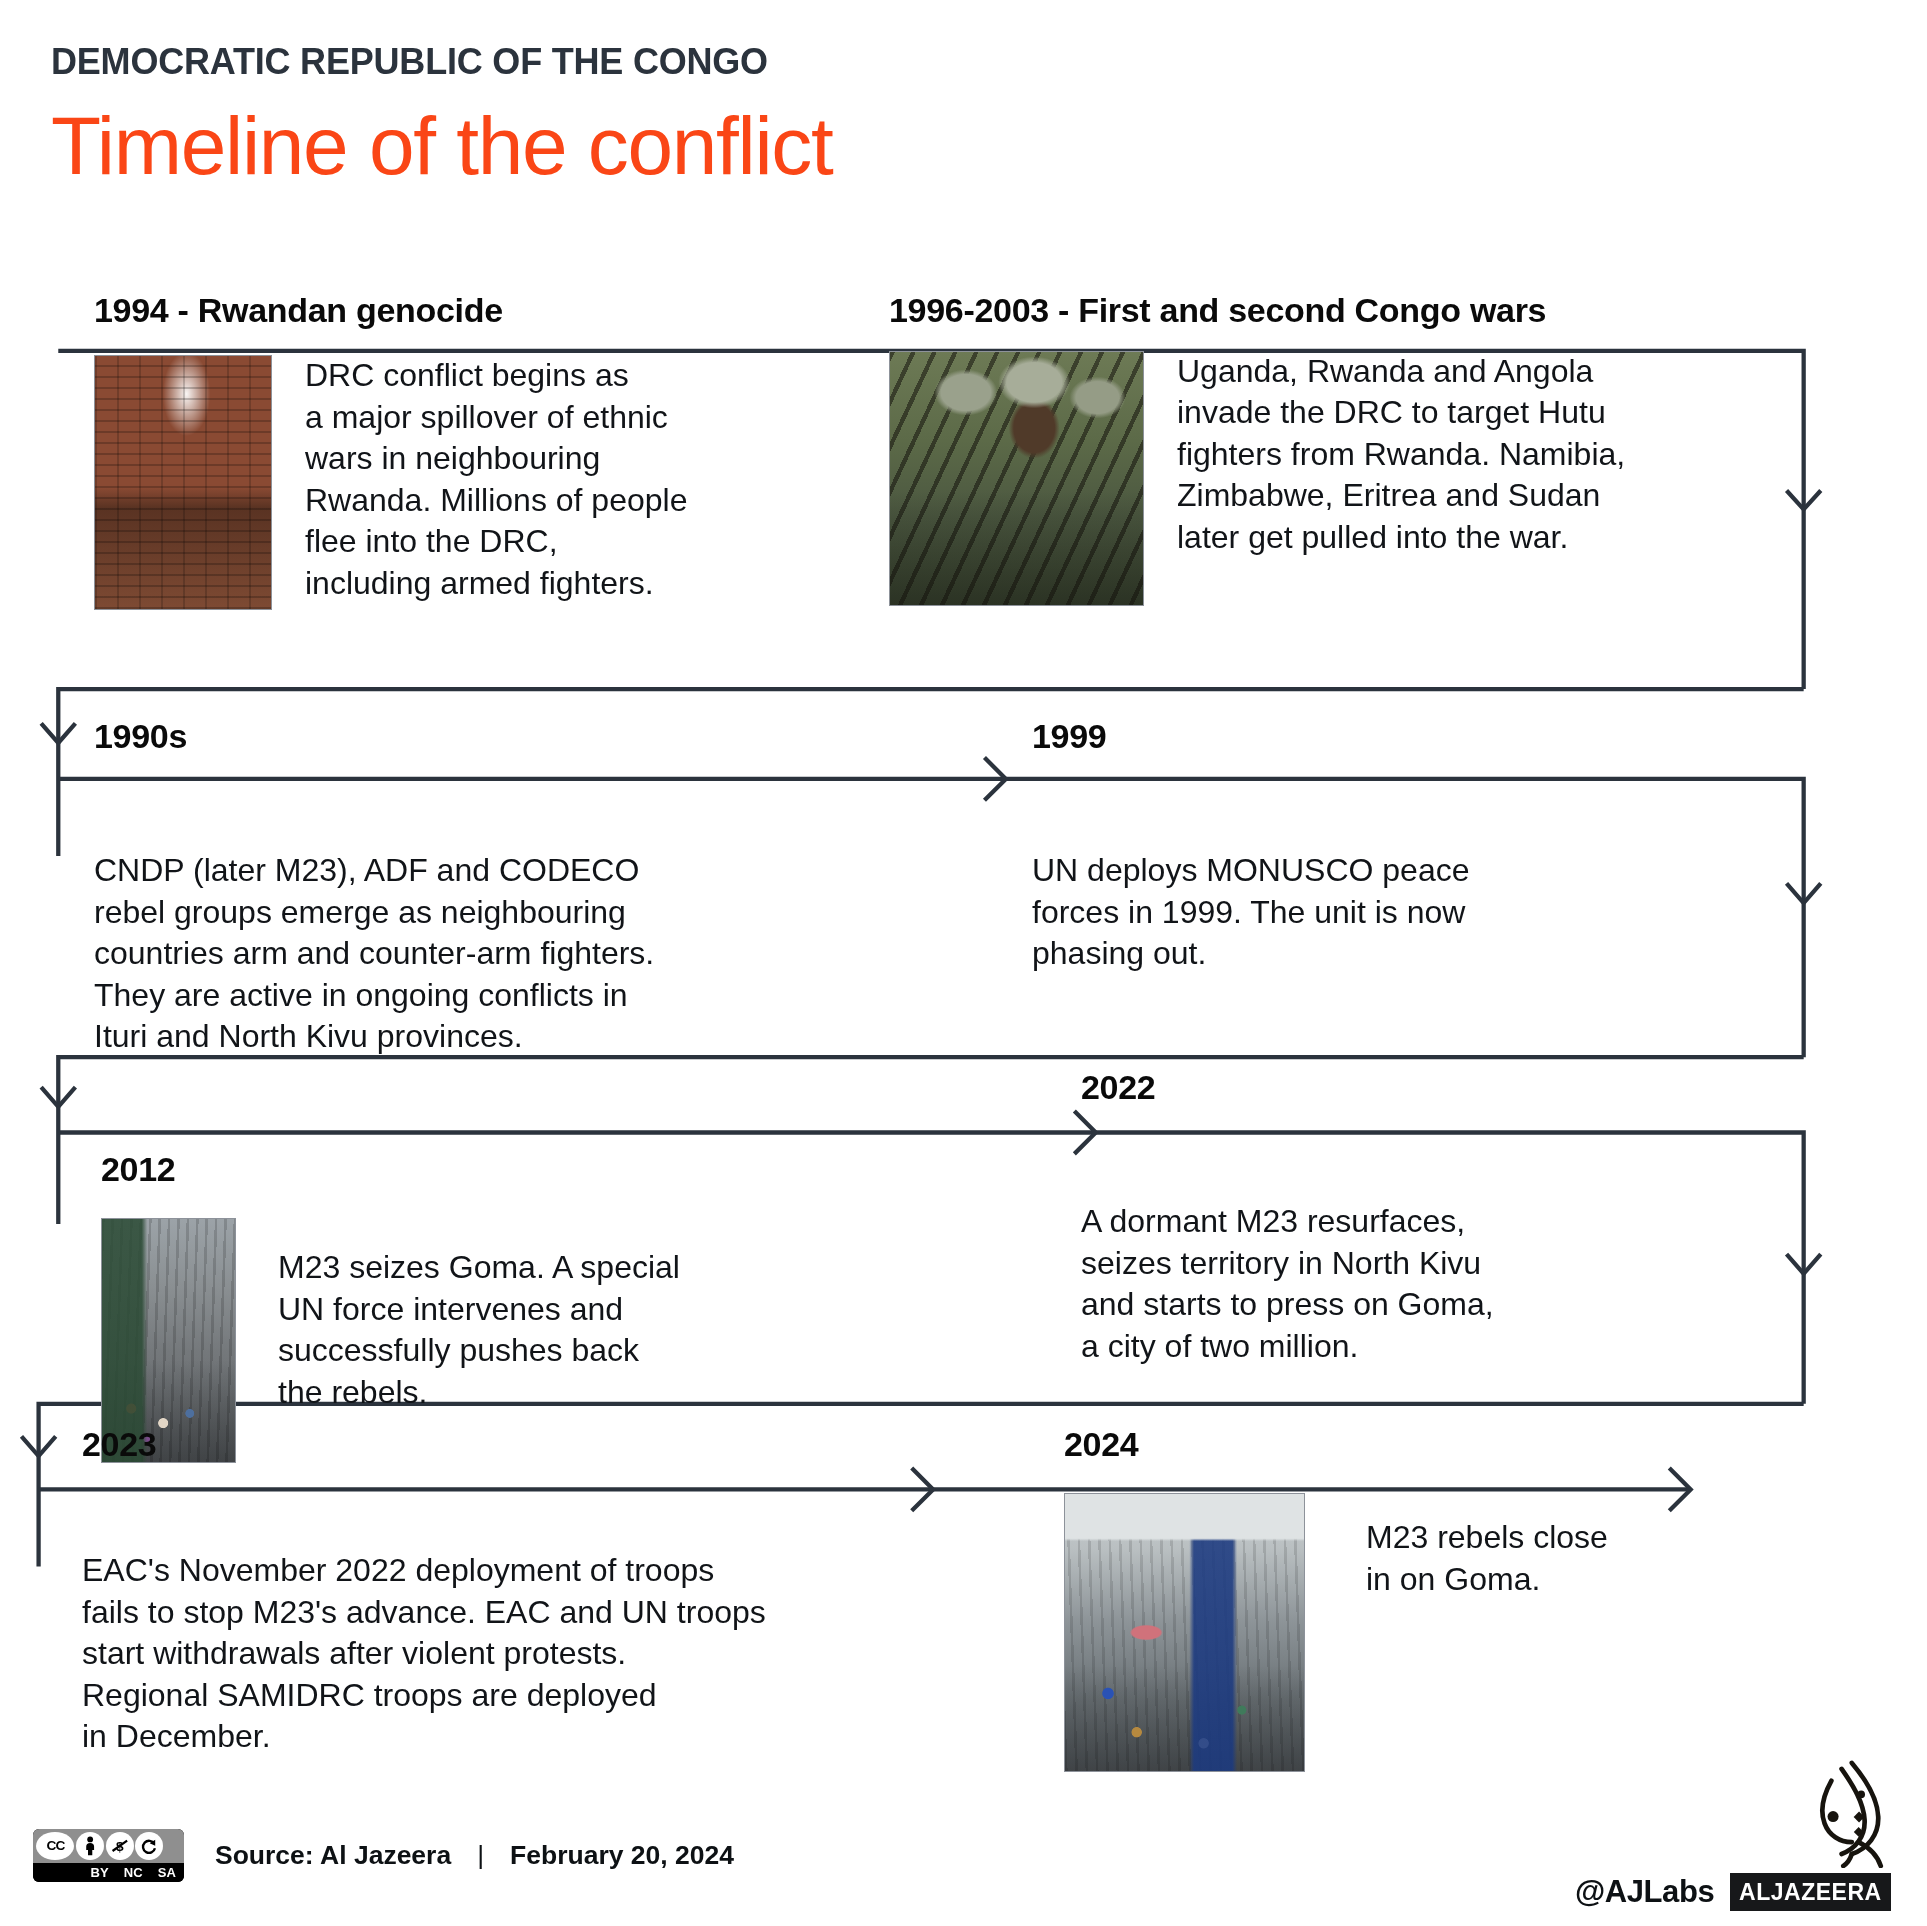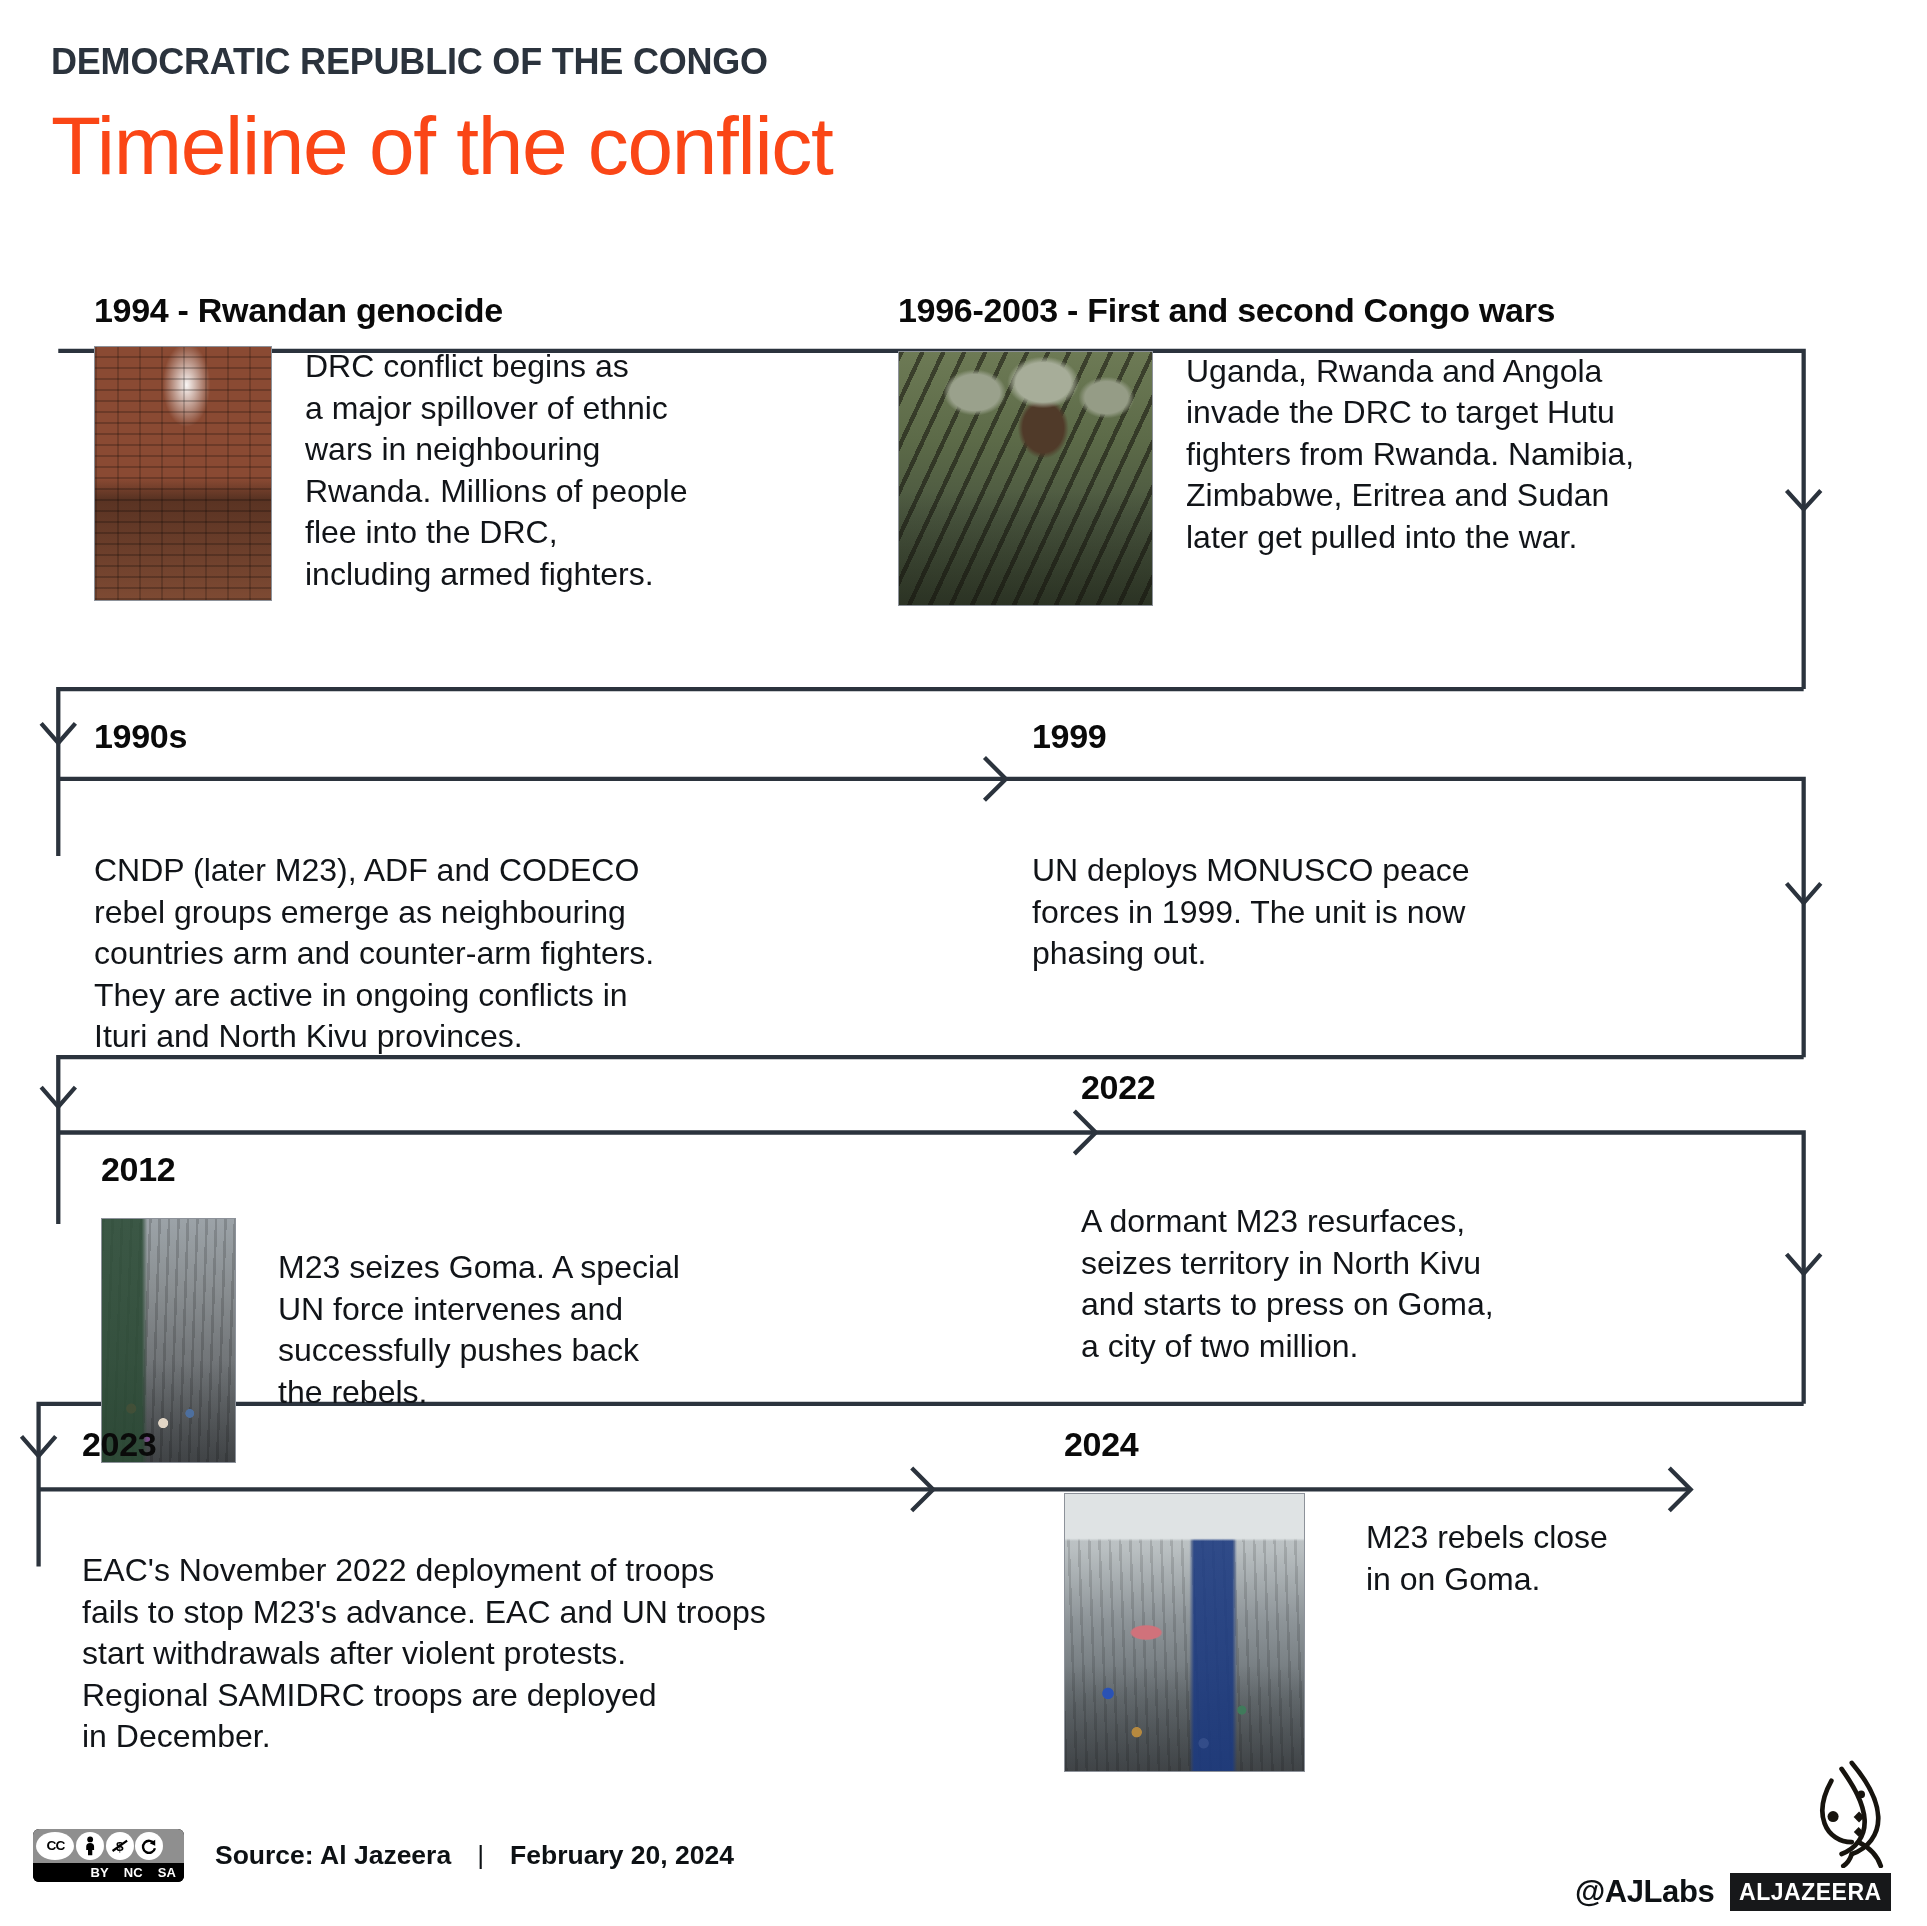--- a/index.html
+++ b/index.html
@@ -125,42 +125,42 @@
       <path d="M 25 1678 L 45 1701 L 65 1678"></path>
 
       <path d="M 45 1740 L 1975 1740"></path>
       <path d="M 1065 1715 L 1090 1740 L 1065 1765"></path>
       <path d="M 1950 1715 L 1975 1740 L 1950 1765"></path>
     </g>
   </svg>
 
   <div class="cell" style="left:94px; top:291px; width:770px;">
     <div class="cell-year">1994 - Rwandan genocide</div>
-    <div class="cell-body" style="margin-top:16px;">
+    <div class="cell-body" style="margin-top:25px;">
       <div class="cell-photo" style="width:178px; height:255px;
                   background-image:
                     radial-gradient(ellipse 34px 60px at 52% 15%, rgba(255,255,255,.95), rgba(255,255,255,0) 70%),
                     linear-gradient(#8a4a33 0 0),
                     linear-gradient(180deg, #8e4c35 0%, #7d4430 42%, #4a3b2a 58%, #6b5b42 78%, #8a7a5e 100%);">
         <div style="width:100%;height:100%;
              background:
                repeating-linear-gradient(0deg, rgba(0,0,0,.22) 0 1.7px, rgba(0,0,0,0) 1.7px 11px),
                repeating-linear-gradient(90deg, rgba(0,0,0,.18) 0 1.7px, rgba(0,0,0,0) 1.7px 22px),
                linear-gradient(180deg, rgba(0,0,0,0) 52%, rgba(30,22,14,.45) 60%, rgba(90,75,52,.25) 100%);"></div>
       </div>
       <div class="cell-text" style="margin-left:33px; width:531px;">DRC conflict begins as
 a major spillover of ethnic
 wars in neighbouring
 Rwanda. Millions of people
 flee into the DRC,
 including armed fighters.</div>
     </div>
   </div>
 
-  <div class="cell" style="left:889px; top:291px; width:865px;margin-left:9px;">
+  <div class="cell" style="left:889px; top:291px; width:865px;">
     <div class="cell-year">1996-2003 - First and second Congo wars</div>
     <div class="cell-body" style="margin-top:20.5px;">
       <div class="cell-photo" style="width:255px; height:255px;
                   background-image:
                     linear-gradient(180deg, #6d7a55 0%, #5c6a48 35%, #4b5740 65%, #3e4a36 100%);">
         <div style="width:100%;height:100%;
              background:
                radial-gradient(ellipse 45px 33px at 30% 16%, #9aa18c 0 55%, rgba(0,0,0,0) 70%),
                radial-gradient(ellipse 50px 36px at 57% 12%, #a7ad99 0 55%, rgba(0,0,0,0) 72%),
                radial-gradient(ellipse 39px 29px at 82% 18%, #959c86 0 55%, rgba(0,0,0,0) 72%),

